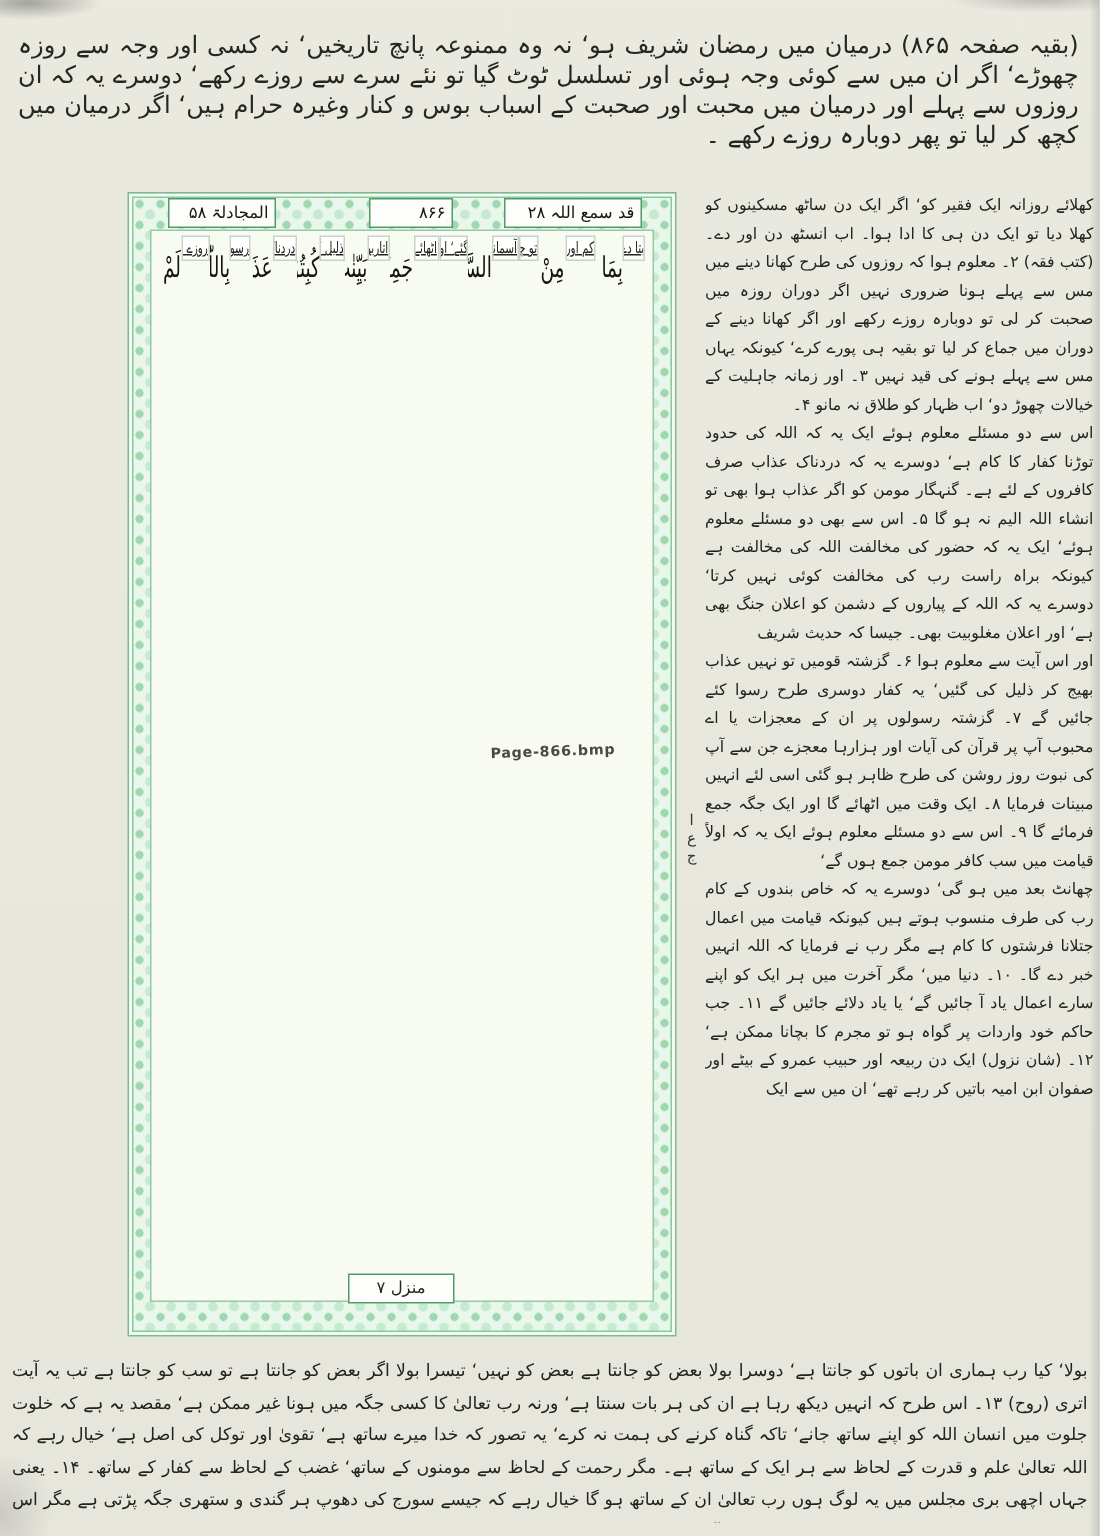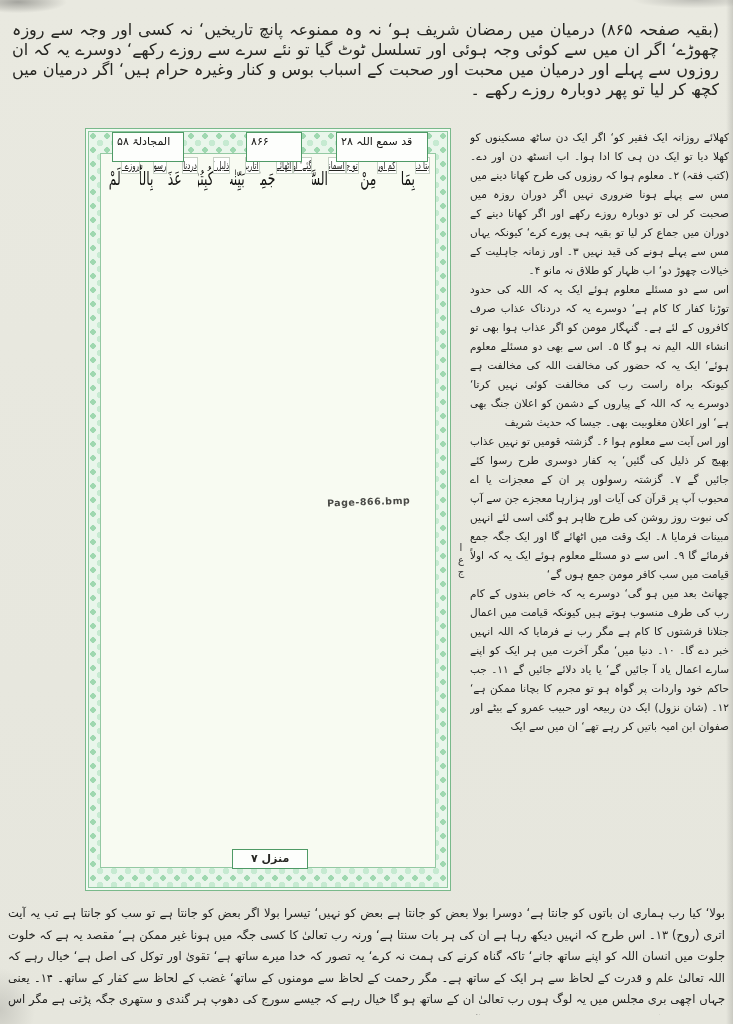--- a/index.html
+++ b/index.html
@@ -53,31 +53,31 @@
   .row-ur {
     height:17px; overflow:hidden; background:#fffffe;
     border:1px solid #c7d1c5; direction:rtl;text-decoration:underline;
   }
   .row-ur .stretch {
     display:block; width:150%; transform:scaleX(.6667); transform-origin:top right;
     font-size:10.5px; line-height:15px; white-space:nowrap;
     text-align:justify; text-align-last:justify; direction:rtl; color:#21211f;
   }
   .hdr-box {
-    position:absolute; top:3px; height:30px; background:#fdfefc;
+    position:absolute; top:3px; height:20px; background:#fdfefc;
     border:1px solid #4f9a66; font-size:11px; line-height:18px;
-    text-align:left; direction:rtl; color:#161614; z-index:3; padding:0 4px;
+    text-align:right; direction:rtl; color:#161614; z-index:3; padding:0 4px;
   }
   .hdr-juz   { right:22px;  min-width:92px; }
   .hdr-page  { right:148px; min-width:56px; letter-spacing:2px; }
   .hdr-surah { left:26px;   min-width:72px; }
   .manzil-box {
     position:absolute; top:720px; left:146px; min-width:64px; height:20px;
     background:#fdfefc; border:1px solid #4f9a66; font-size:11px; line-height:18px;
-    text-align:center; direction:rtl; z-index:3; padding:0 18px;font-weight:bold;
+    text-align:center; direction:rtl; z-index:3; padding:0 18px;
   }
 
   
   .watermark {
     position:absolute; left:327px; top:496px; z-index:4;
     font-size:9.5px; font-weight:bold; color:#2a2a28; opacity:.85;
     transform:rotate(-2deg); letter-spacing:.5px;
   }
 
   

